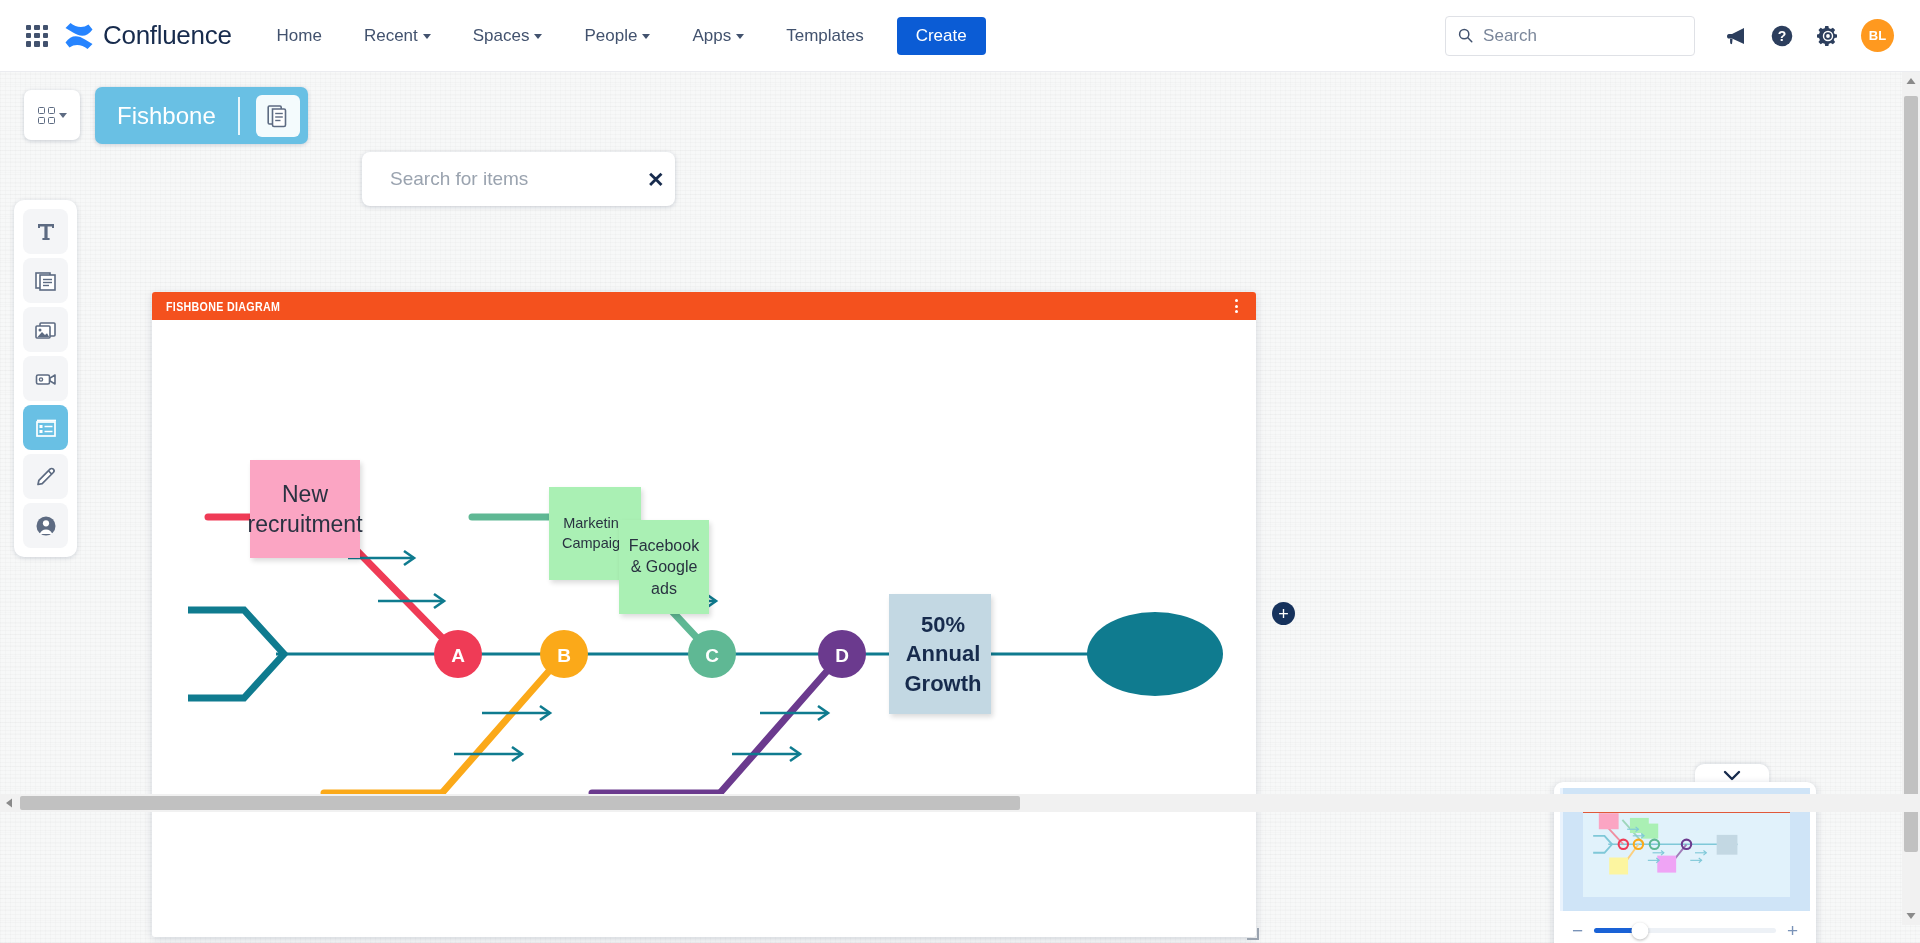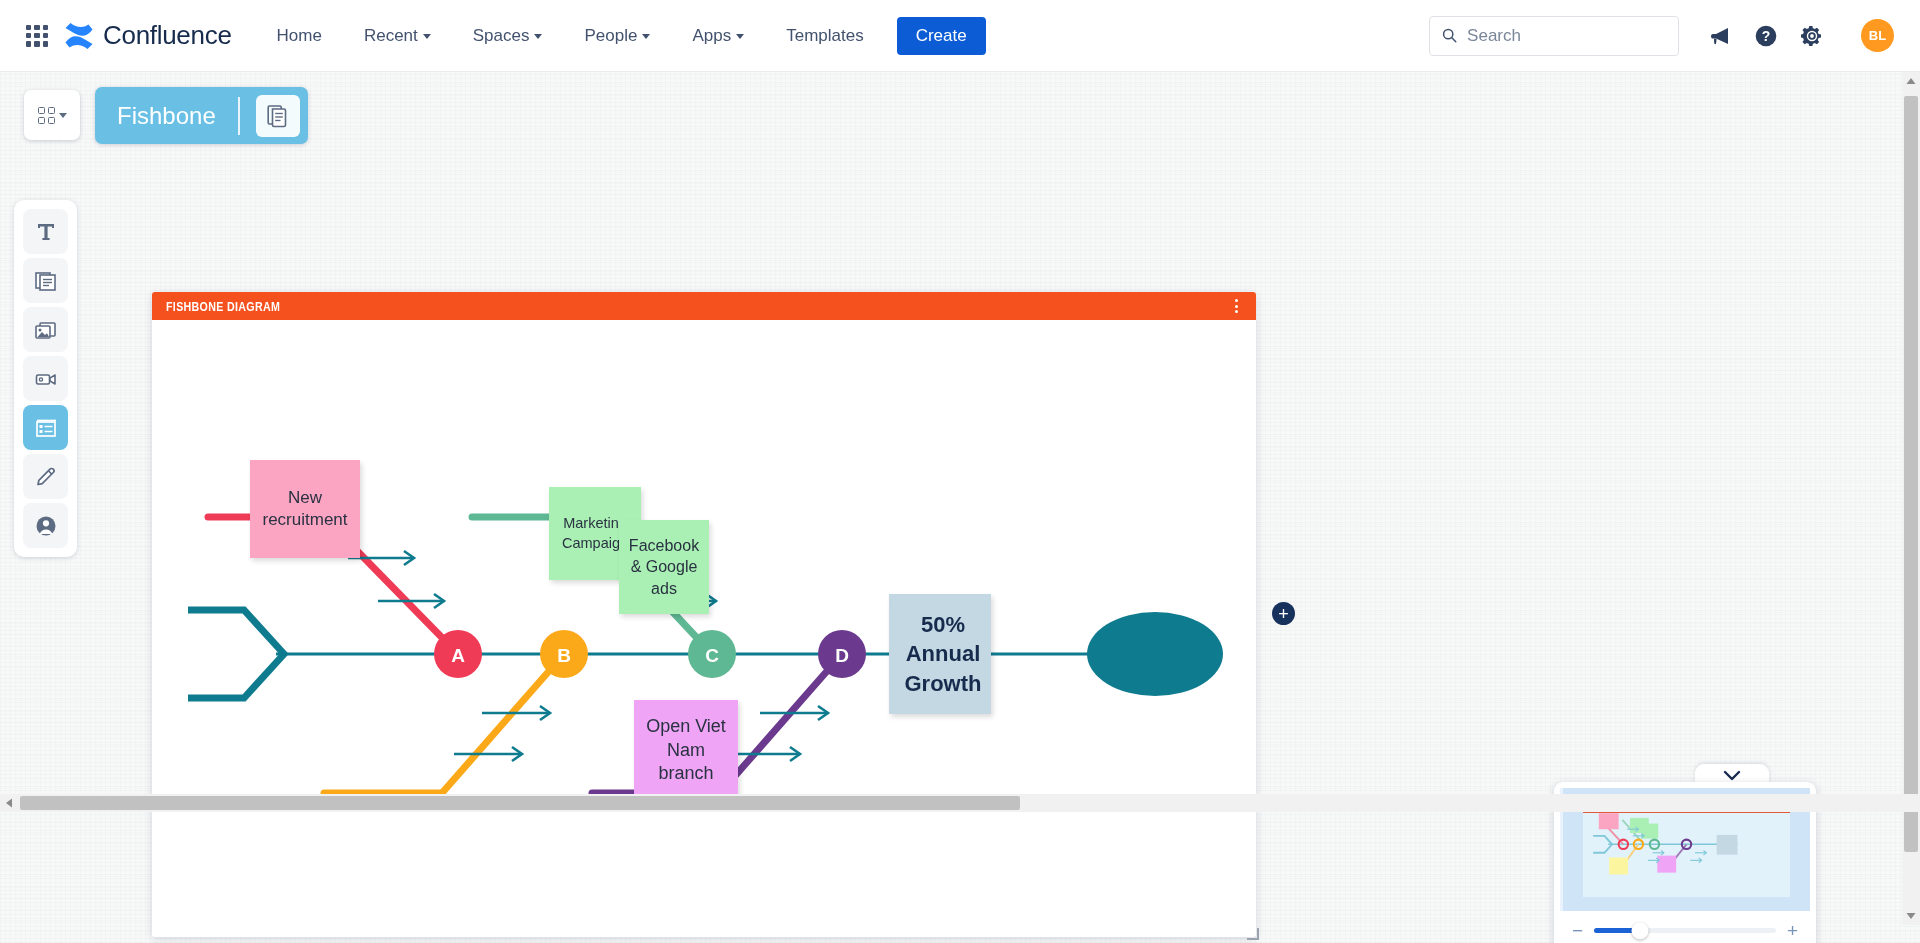--- a/index.html
+++ b/index.html
@@ -48,21 +48,21 @@
     font-family: inherit; background: transparent;
   }
   .search-box input::placeholder { color: #7a869a; }
   .nav-icon-btn {
     width: 42px; height: 42px; border-radius: 50%; display: flex;
     align-items: center; justify-content: center; cursor: pointer;
   }
   .avatar {
     width: 33px; height: 33px; border-radius: 50%; background: #ff991f; color: #fff;
     font-size: 13px; font-weight: bold; display: flex; align-items: center;
-    justify-content: center; cursor: pointer; margin-left: 24px;
+    justify-content: center; cursor: pointer; margin-left: 8px;
   }
 
   
   .canvas {
     position: absolute; left: 0; top: 72px; width: 1920px; height: 871px;
     background:
       repeating-linear-gradient(0deg, rgba(0,0,0,0.018) 0 1px, transparent 1px 4px),
       repeating-linear-gradient(90deg, rgba(0,0,0,0.016) 0 1px, transparent 1px 5px),
       repeating-linear-gradient(0deg, rgba(0,0,0,0.012) 0 1px, transparent 1px 11px),
       #f7f8f8;
@@ -336,20 +336,28 @@
         <svg width="22" height="24" viewBox="0 0 22 24">
           <rect x="1.2" y="2" width="13" height="18" rx="1.2" fill="none" stroke="#5d6b82" stroke-width="1.6"></rect>
           <path d="M5.5 5 L17 5 A1.5 1.5 0 0 1 18.5 6.5 L18.5 21 A1.5 1.5 0 0 1 17 22.5 L7 22.5 A1.5 1.5 0 0 1 5.5 21 Z" fill="#fff" stroke="#5d6b82" stroke-width="1.6"></path>
           <line x1="8.2" y1="9.5" x2="15.8" y2="9.5" stroke="#5d6b82" stroke-width="1.4"></line>
           <line x1="8.2" y1="13" x2="15.8" y2="13" stroke="#5d6b82" stroke-width="1.4"></line>
           <line x1="8.2" y1="16.5" x2="13.5" y2="16.5" stroke="#5d6b82" stroke-width="1.4"></line>
         </svg>
       </div>
     </div>
 
+    <div class="items-search">
+      <svg width="21" height="21" viewBox="0 0 21 21">
+        <circle cx="8.5" cy="8.5" r="6.3" fill="none" stroke="#172b4d" stroke-width="2.1"></circle>
+        <line x1="13.2" y1="13.2" x2="19" y2="19" stroke="#172b4d" stroke-width="2.1" stroke-linecap="round"></line>
+      </svg>
+      <input type="text" placeholder="Search for items" style="">
+      <span class="x-btn no-sel">✕</span>
+    </div>
 
     <div class="left-tools">
       <div class="tool">
         <svg width="26" height="26" viewBox="0 0 26 26">
           <path d="M5 5 H21 V9 H19 V7.5 H14.6 V19 H16.6 V21 H9.4 V19 H11.4 V7.5 H7 V9 H5 Z" fill="#5d6b82"></path>
         </svg>
       </div>
       <div class="tool">
         <svg width="26" height="26" viewBox="0 0 26 26">
           <rect x="3" y="5" width="14" height="15" fill="#fff" stroke="#5d6b82" stroke-width="1.6"></rect>
@@ -470,35 +478,32 @@
           <g>
             <circle cx="560" cy="334" r="24" fill="#5fb894"></circle>
             <text x="560" y="342" font-size="19" font-weight="bold" fill="#fff" text-anchor="middle" font-family="Liberation Sans, sans-serif">C</text>
           </g>
           <g>
             <circle cx="690" cy="334" r="24" fill="#6b3a8e"></circle>
             <text x="690" y="342" font-size="19" font-weight="bold" fill="#fff" text-anchor="middle" font-family="Liberation Sans, sans-serif">D</text>
           </g>
         </svg>
 
-        <div class="note note-pink" style="left:98px; top:140px; width:110px; height:98px; font-size:17px;">
+        <div class="note note-pink" style="left:98px; top:140px; width:110px; height:98px; font-size:23px;">
           <span>New recruitment</span>
         </div>
 
         <div class="note note-green" style="left:397px; top:167px; width:92px; height:93px; font-size:14.5px;">
           <span>Marketing Campaign</span>
         </div>
 
         <div class="note note-green" style="left:467px; top:200px; width:90px; height:94px; font-size:16px;">
           <span>Facebook &amp; Google ads</span>
         </div>
 
-        <div class="note note-purple" style="left:482px; top:380px; width:104px; height:101px; font-size:18px;">
-          <span>Open Viet Nam branch</span>
-        </div>
 
         <div class="note note-result" style="left:737px; top:274px; width:102px; height:120px; font-size:22px; flex-direction:column; justify-content:center;padding-left:12px;">
           <span>50%</span>
           <span>Annual</span>
           <span>Growth</span>
         </div>
 
 
       </div>
 

